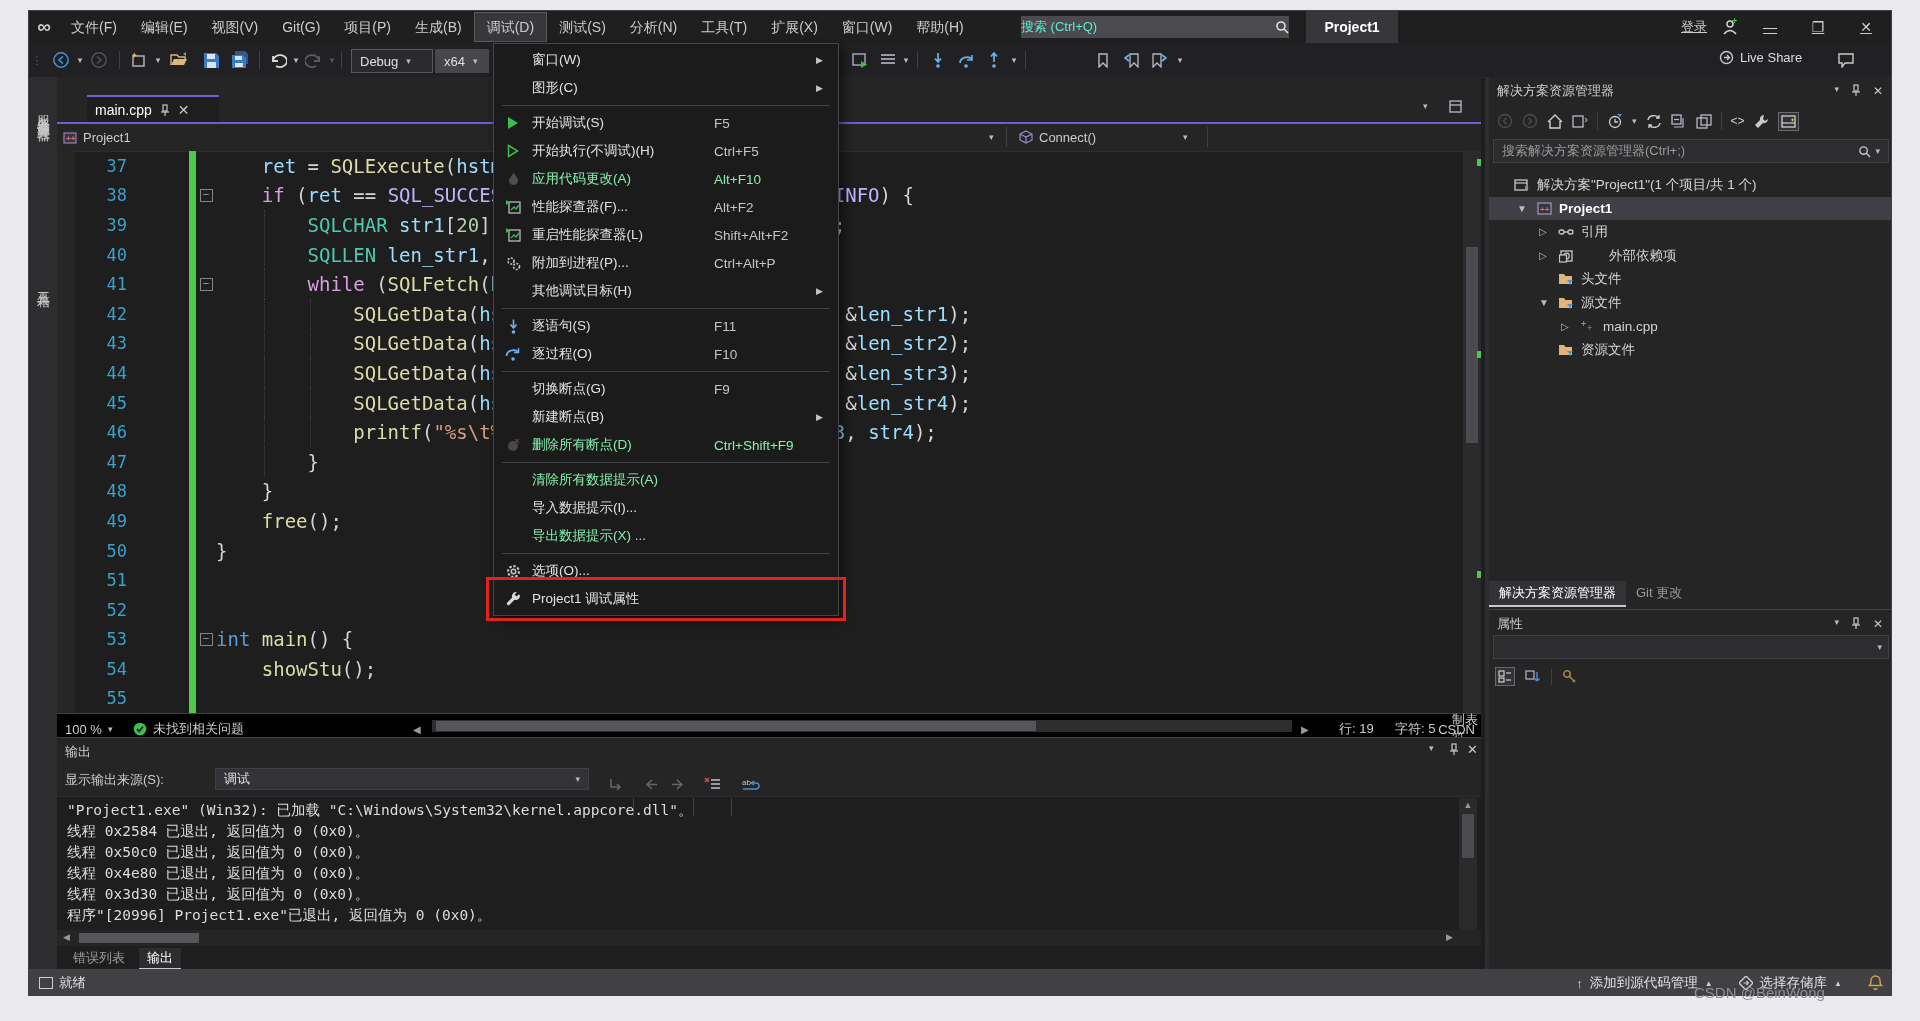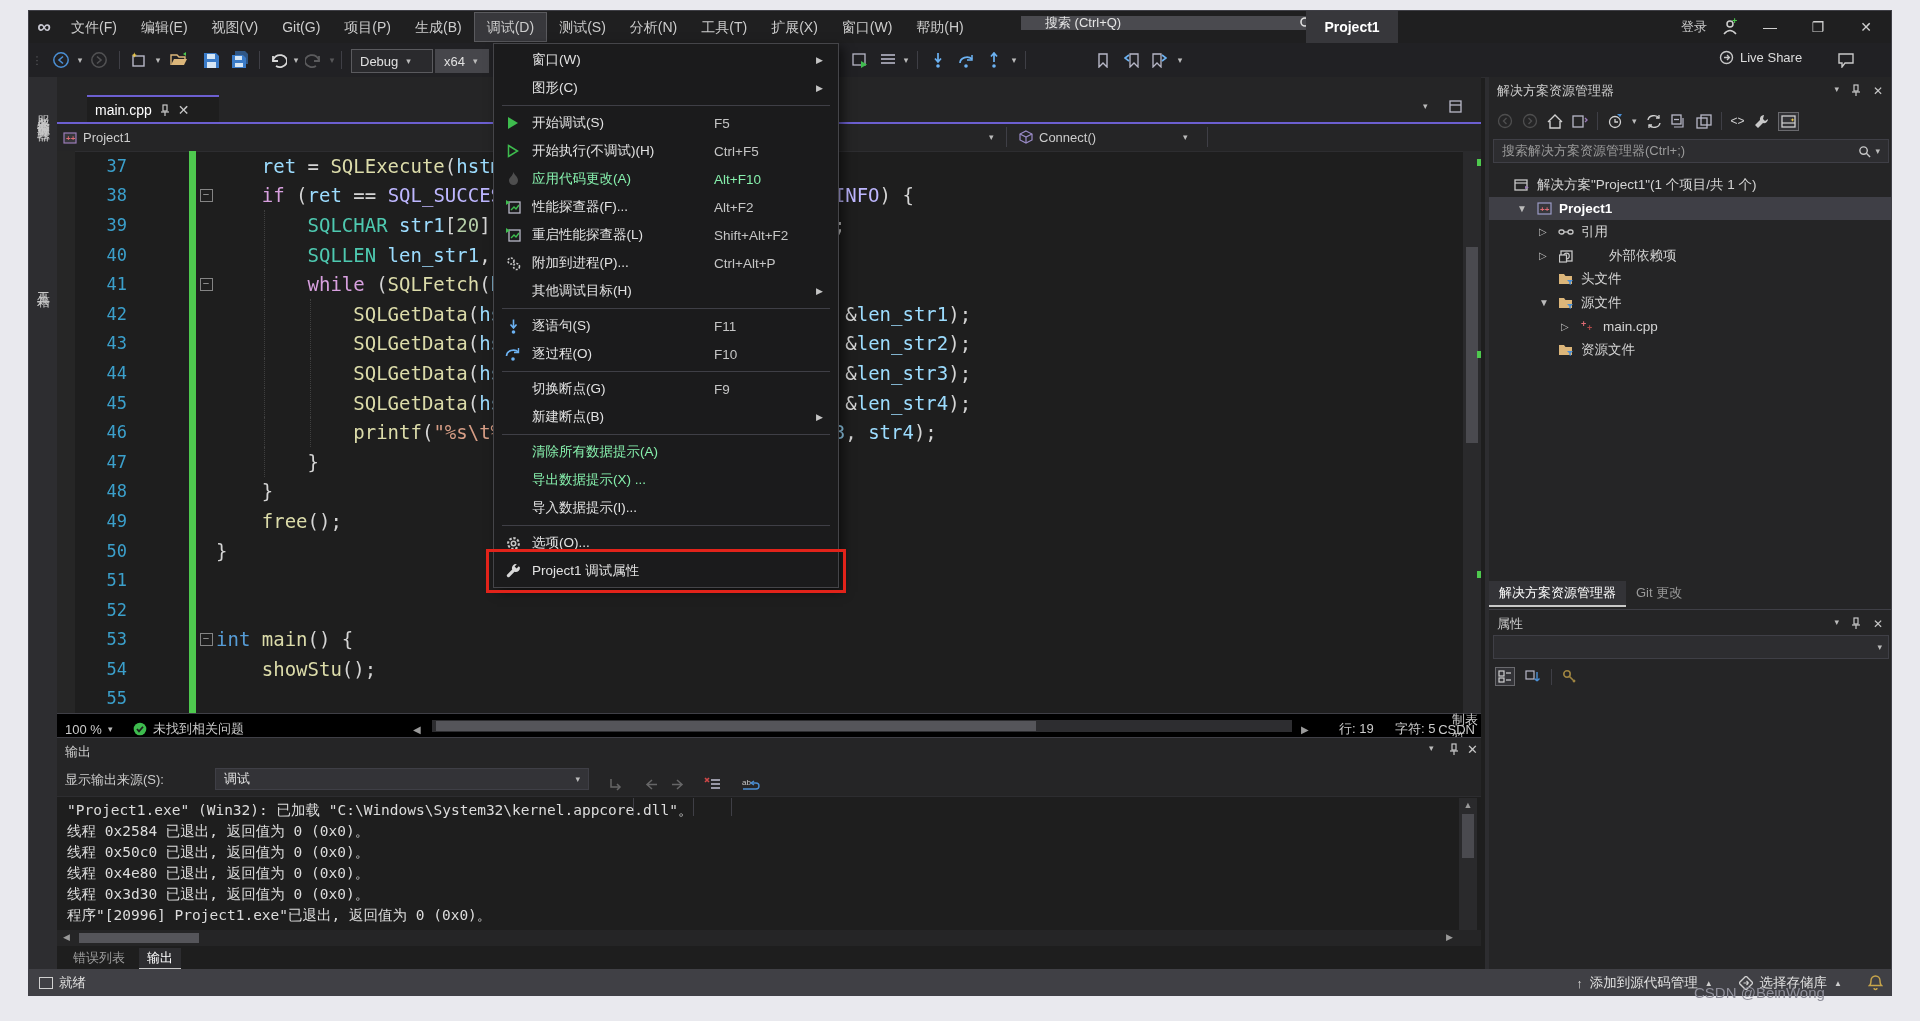--- a/index.html
+++ b/index.html
@@ -7,26 +7,26 @@
          font-family:"Liberation Sans",sans-serif;color:#CCCCCC;}
   .win{position:absolute;left:28px;top:10px;width:1864px;height:986px;background:#1E1E1E;
        border:1px solid #3F3F46;box-sizing:border-box;overflow:hidden;}
   .abs{position:absolute;}
   
   .titlebar{left:0;top:0;width:1864px;height:32px;background:#1F1F20;display:flex;align-items:center;}
   .vslogo{width:30px;text-align:center;font-size:19px;font-weight:bold;color:#C9C9D3;}
   .menubar{display:flex;height:32px;align-items:center;}
   .mbi{padding:0 12px;font-size:14px;color:#CCCCCC;line-height:30px;white-space:nowrap;}
   .mbi.open{background:#38383C;border:1px solid #5A5A5E;line-height:28px;}
-  .qsearch{position:absolute;left:992px;top:5px;width:268px;height:14px;background:#4A4A4F;
-           display:flex;align-items:center;padding:0 24px;color:#e5e5e5;font-size:13px;}
+  .qsearch{position:absolute;left:992px;top:5px;width:268px;height:22px;background:#4A4A4F;
+           display:flex;align-items:center;padding:0 0;color:#5eead4;font-size:13px;}
   .qsearch .mag{margin-left:auto;}
   .projchip{position:absolute;left:1277px;top:0;width:92px;height:32px;background:#37373B;color:#FFFFFF;
             font-weight:bold;font-size:14px;display:flex;align-items:center;justify-content:center;}
-  .tb-right{position:absolute;right:8px;top:0;height:32px;display:flex;align-items:center;gap:14px;}
+  .tb-right{position:absolute;right:8px;top:0;height:32px;display:flex;align-items:center;gap:14px;text-decoration:underline;}
   .winbtn{width:34px;text-align:center;color:#D0D0D0;font-size:14px;}
   
   .toolbar{left:0;top:32px;width:1864px;height:34px;background:#212124;border-bottom:1px solid #2D2D30;}
   .ti{position:absolute;top:5px;height:24px;display:flex;align-items:center;justify-content:center;color:#C8C8C8;}
   .tsep{position:absolute;top:8px;width:1px;height:18px;background:#3F3F46;}
   .chip{position:absolute;top:6px;height:22px;border:1px solid #5A5A5E;color:#E0E0E0;font-size:13px;
         display:flex;align-items:center;padding:0 8px;gap:8px;background:#2A2A2D;}
   .chip.lt{background:#46464B;border-color:#46464B;}
   .dd{font-size:9px;color:#BBBBBB;}
   .liveshare{position:absolute;top:7px;left:1690px;display:flex;gap:6px;align-items:center;font-size:13px;color:#DDDDDD;}
@@ -1017,39 +1017,50 @@
           <span class="lb">切换断点(G)</span>
           <span class="sc">F9</span>
           <span class="sub"></span>
         </div>
         <div class="mi">
           <span class="ic"></span>
           <span class="lb">新建断点(B)</span>
           <span class="sc"></span>
           <span class="sub">▶</span>
         </div>
+        <div class="mi dis">
+          <span class="ic">
+            <svg width="15" height="14" viewBox="0 0 15 14">
+              <circle cx="7" cy="8" r="5" fill="#8A8A8A"></circle>
+              <path d="M9 1 l4 4 M13 1 l-4 4" stroke="#C86060" stroke-width="1.5"></path>
+            </svg>
+          </span>
+          <span class="lb">删除所有断点(D)</span>
+          <span class="sc">Ctrl+Shift+F9</span>
+          <span class="sub"></span>
+        </div>
         <div class="msep"></div>
         <div class="mi dis">
           <span class="ic"></span>
           <span class="lb">清除所有数据提示(A)</span>
           <span class="sc"></span>
           <span class="sub"></span>
         </div>
+        <div class="mi">
+          <span class="ic"></span>
+          <span class="lb">导入数据提示(I)...</span>
+          <span class="sc"></span>
+          <span class="sub"></span>
+        </div>
         <div class="mi dis">
           <span class="ic"></span>
           <span class="lb">导出数据提示(X) ...</span>
           <span class="sc"></span>
           <span class="sub"></span>
         </div>
-        <div class="mi">
-          <span class="ic"></span>
-          <span class="lb">导入数据提示(I)...</span>
-          <span class="sc"></span>
-          <span class="sub"></span>
-        </div>
         <div class="msep"></div>
         <div class="mi">
           <span class="ic">
             <svg width="15" height="15" viewBox="0 0 15 15">
               <circle cx="7.5" cy="7.5" r="5.4" fill="none" stroke="#C8C8C8" stroke-width="2.1" stroke-dasharray="2.4 1.7"></circle>
               <circle cx="7.5" cy="7.5" r="2.2" fill="none" stroke="#C8C8C8" stroke-width="1.5"></circle>
             </svg>
           </span>
           <span class="lb">选项(O)...</span>
           <span class="sc"></span>

